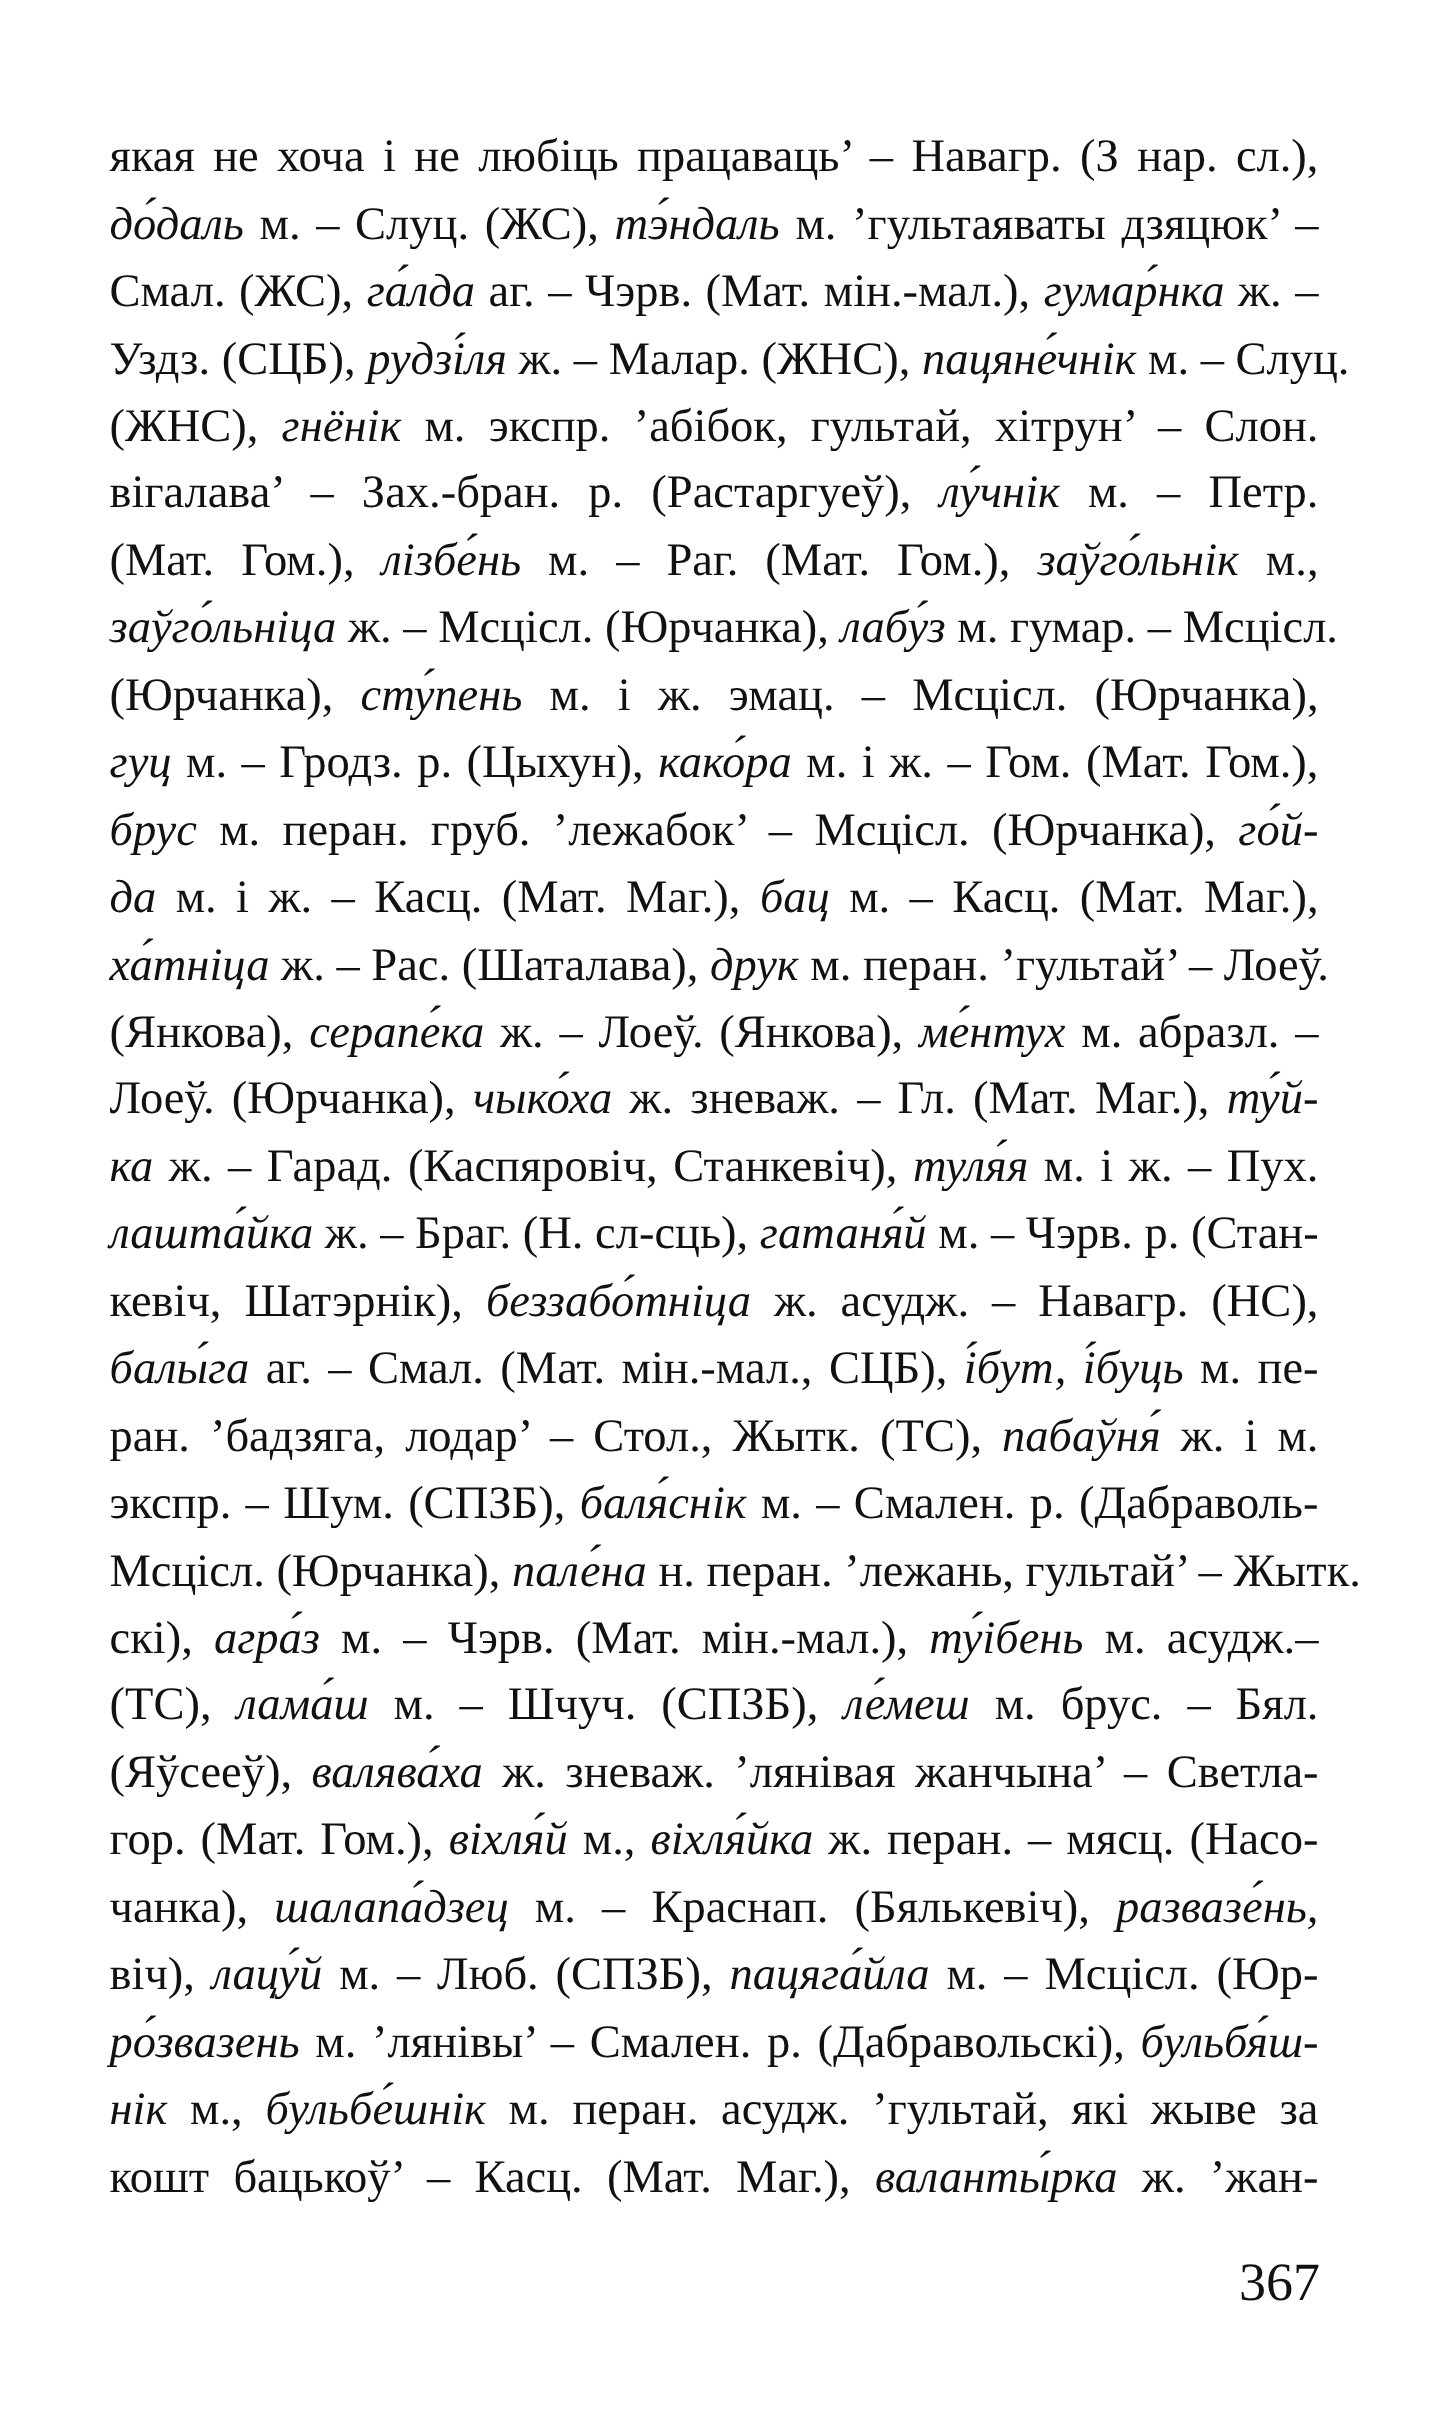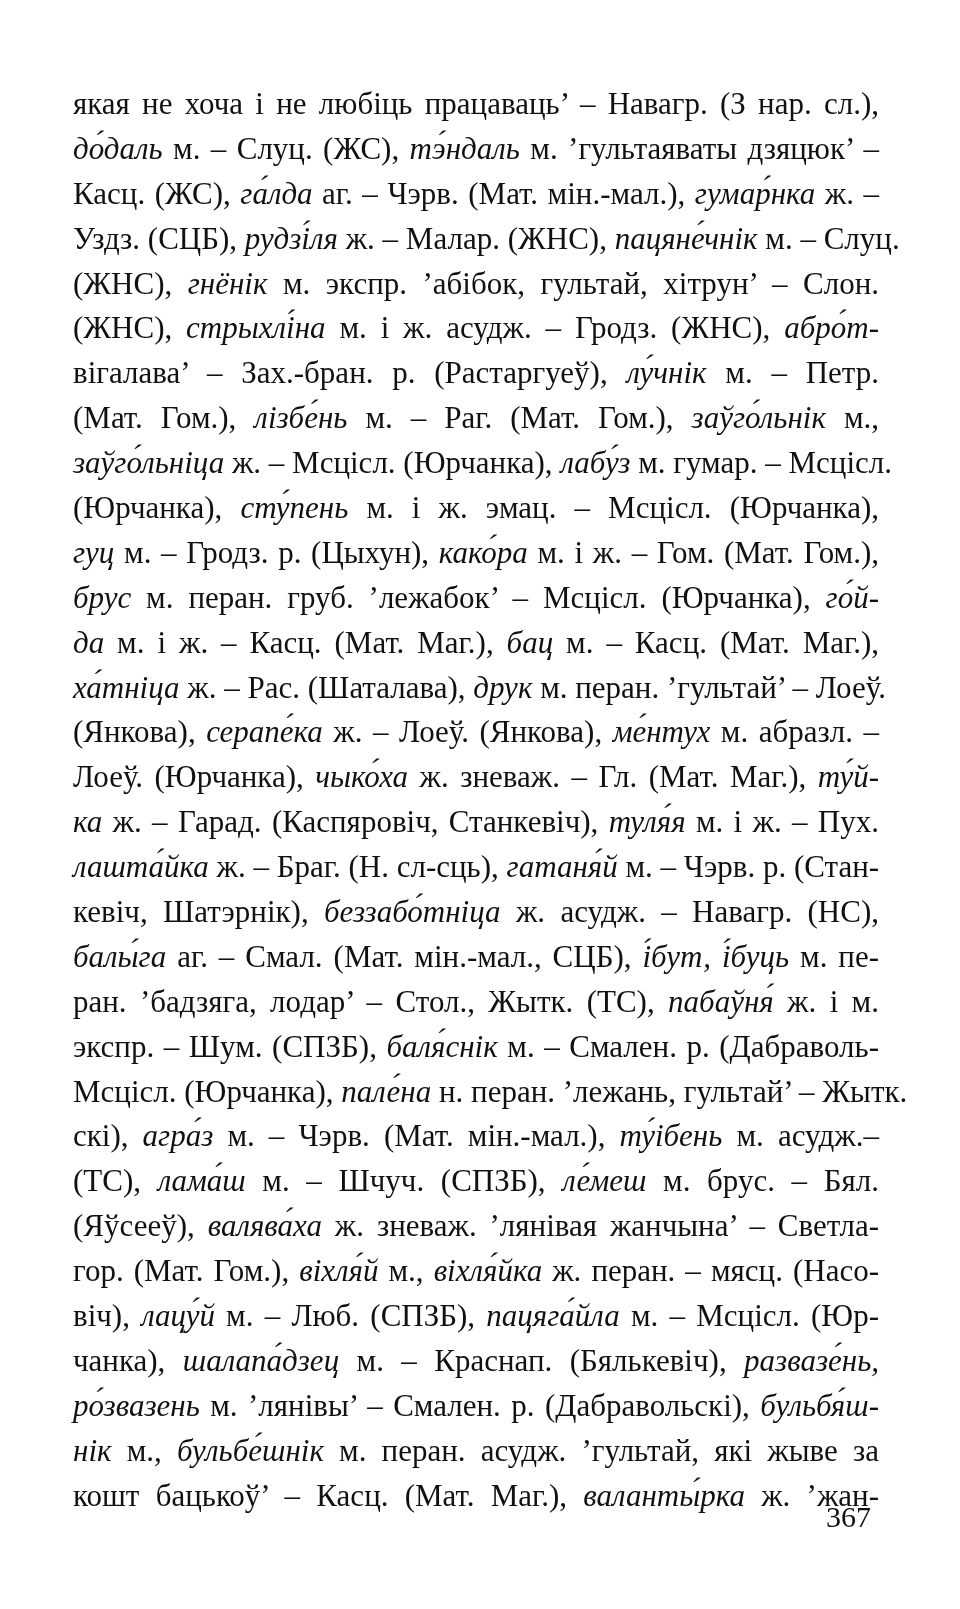--- a/index.html
+++ b/index.html
@@ -11,33 +11,32 @@
   }
   .line {
     height: 44.9px; line-height: 44.9px;
     white-space: nowrap; text-align: justify; text-align-last: justify;
     overflow: visible;
   }
   .line i { font-style: italic; }
   .pagenum {
     position: absolute; left: 826px; top: 1500px;
     font-family: "Liberation Serif", "DejaVu Serif", serif;
-    font-size: 30px; color: #111111;
+    font-size: 36px; color: #111111;
   }
 </style>
 </head>
 <body>
 
 <div class="page" id="body">
     <div class="line"><span>якая не хоча і не любіць працаваць’ – Навагр. (З нар. сл.),</span></div>
     <div class="line"><i>до́даль</i><span> м. – Слуц. (ЖС), </span><i>тэ́ндаль</i><span> м. ’гультаяваты дзяцюк’ –</span></div>
-    <div class="line"><span>Касц. (ЖС), </span><i>га́лда</i><span> аг. – Чэрв. (Мат. мін.-мал.), </span><i>гумар́нка</i><span> ж. –</span></div>
+    <div class="line"><span>Смал. (ЖС), </span><i>га́лда</i><span> аг. – Чэрв. (Мат. мін.-мал.), </span><i>гумар́нка</i><span> ж. –</span></div>
     <div class="line"><span>Уздз. (СЦБ), </span><i>рудзі́ля</i><span> ж. – Малар. (ЖНС), </span><i>пацяне́чнік</i><span> м. – Слуц.</span></div>
     <div class="line"><span>(ЖНС), </span><i>гнёнік</i><span> м. экспр. ’абібок, гультай, хітрун’ – Слон.</span></div>
-    <div class="line"><span>(ЖНС), </span><i>стрыхлі́на</i><span> м. і ж. асудж. – Гродз. (ЖНС), </span><i>абро́т-</i></div>
     <div class="line"><span>вігалава’ – Зах.-бран. р. (Растаргуеў), </span><i>лу́чнік</i><span> м. – Петр.</span></div>
     <div class="line"><span>(Мат. Гом.), </span><i>лізбе́нь</i><span> м. – Раг. (Мат. Гом.), </span><i>заўго́льнік</i><span> м.,</span></div>
     <div class="line"><i>заўго́льніца</i><span> ж. – Мсцісл. (Юрчанка), </span><i>лабу́з</i><span> м. гумар. – Мсцісл.</span></div>
     <div class="line"><span>(Юрчанка), </span><i>сту́пень</i><span> м. і ж. эмац. – Мсцісл. (Юрчанка),</span></div>
     <div class="line"><i>гуц</i><span> м. – Гродз. р. (Цыхун), </span><i>како́ра</i><span> м. і ж. – Гом. (Мат. Гом.),</span></div>
     <div class="line"><i>брус</i><span> м. перан. груб. ’лежабок’ – Мсцісл. (Юрчанка), </span><i>го́й-</i></div>
     <div class="line"><i>да</i><span> м. і ж. – Касц. (Мат. Маг.), </span><i>бац</i><span> м. – Касц. (Мат. Маг.),</span></div>
     <div class="line"><i>ха́тніца</i><span> ж. – Рас. (Шаталава), </span><i>друк</i><span> м. перан. ’гультай’ – Лоеў.</span></div>
     <div class="line"><span>(Янкова), </span><i>серапе́ка</i><span> ж. – Лоеў. (Янкова), </span><i>ме́нтух</i><span> м. абразл. –</span></div>
     <div class="line"><span>Лоеў. (Юрчанка), </span><i>чыко́ха</i><span> ж. зневаж. – Гл. (Мат. Маг.), </span><i>ту́й-</i></div>
@@ -45,20 +44,20 @@
     <div class="line"><i>лашта́йка</i><span> ж. – Браг. (Н. сл-сць), </span><i>гатаня́й</i><span> м. – Чэрв. р. (Стан-</span></div>
     <div class="line"><span>кевіч, Шатэрнік), </span><i>беззабо́тніца</i><span> ж. асудж. – Навагр. (НС),</span></div>
     <div class="line"><i>балы́га</i><span> аг. – Смал. (Мат. мін.-мал., СЦБ), </span><i>і́бут, і́буць</i><span> м. пе-</span></div>
     <div class="line"><span>ран. ’бадзяга, лодар’ – Стол., Жытк. (ТС), </span><i>пабаўня́</i><span> ж. і м.</span></div>
     <div class="line"><span>экспр. – Шум. (СПЗБ), </span><i>баля́снік</i><span> м. – Смален. р. (Дабраволь-</span></div>
     <div class="line"><span>Мсцісл. (Юрчанка), </span><i>пале́на</i><span> н. перан. ’лежань, гультай’ – Жытк.</span></div>
     <div class="line"><span>скі), </span><i>агра́з</i><span> м. – Чэрв. (Мат. мін.-мал.), </span><i>ту́ібень</i><span> м. асудж.–</span></div>
     <div class="line"><span>(ТС), </span><i>лама́ш</i><span> м. – Шчуч. (СПЗБ), </span><i>ле́меш</i><span> м. брус. – Бял.</span></div>
     <div class="line"><span>(Яўсееў), </span><i>валява́ха</i><span> ж. зневаж. ’лянівая жанчына’ – Светла-</span></div>
     <div class="line"><span>гор. (Мат. Гом.), </span><i>віхля́й</i><span> м., </span><i>віхля́йка</i><span> ж. перан. – мясц. (Насо-</span></div>
+    <div class="line"><span>чанка), </span><i>шалапа́дзец</i><span> м. – Краснап. (Бялькевіч), </span><i>развазе́нь,</i></div>
     <div class="line"><span>віч), </span><i>лацу́й</i><span> м. – Люб. (СПЗБ), </span><i>пацяга́йла</i><span> м. – Мсцісл. (Юр-</span></div>
-    <div class="line"><span>чанка), </span><i>шалапа́дзец</i><span> м. – Краснап. (Бялькевіч), </span><i>развазе́нь,</i></div>
     <div class="line"><i>ро́звазень</i><span> м. ’лянівы’ – Смален. р. (Дабравольскі), </span><i>бульбя́ш-</i></div>
     <div class="line"><i>нік</i><span> м., </span><i>бульбе́шнік</i><span> м. перан. асудж. ’гультай, які жыве за</span></div>
     <div class="line"><span>кошт бацькоў’ – Касц. (Мат. Маг.), </span><i>валанты́рка</i><span> ж. ’жан-</span></div>
     <div class="line"></div>
   </div>
 <div class="pagenum">367</div>
 
 </body></html>

